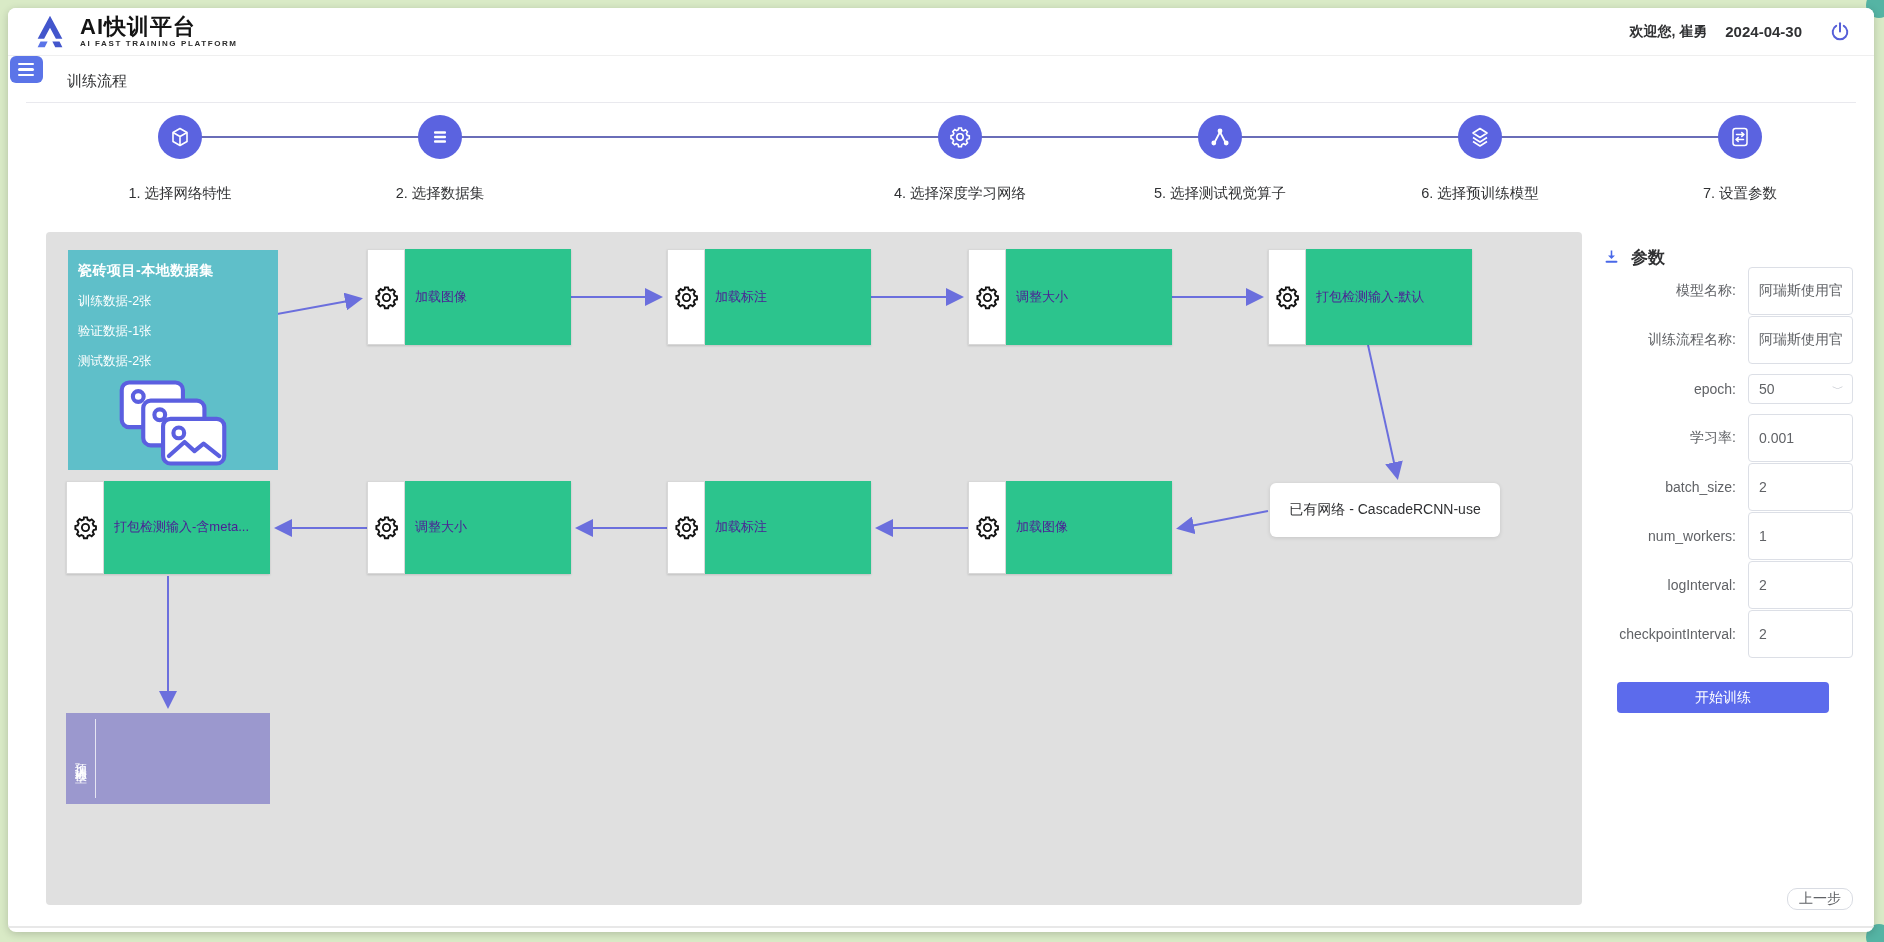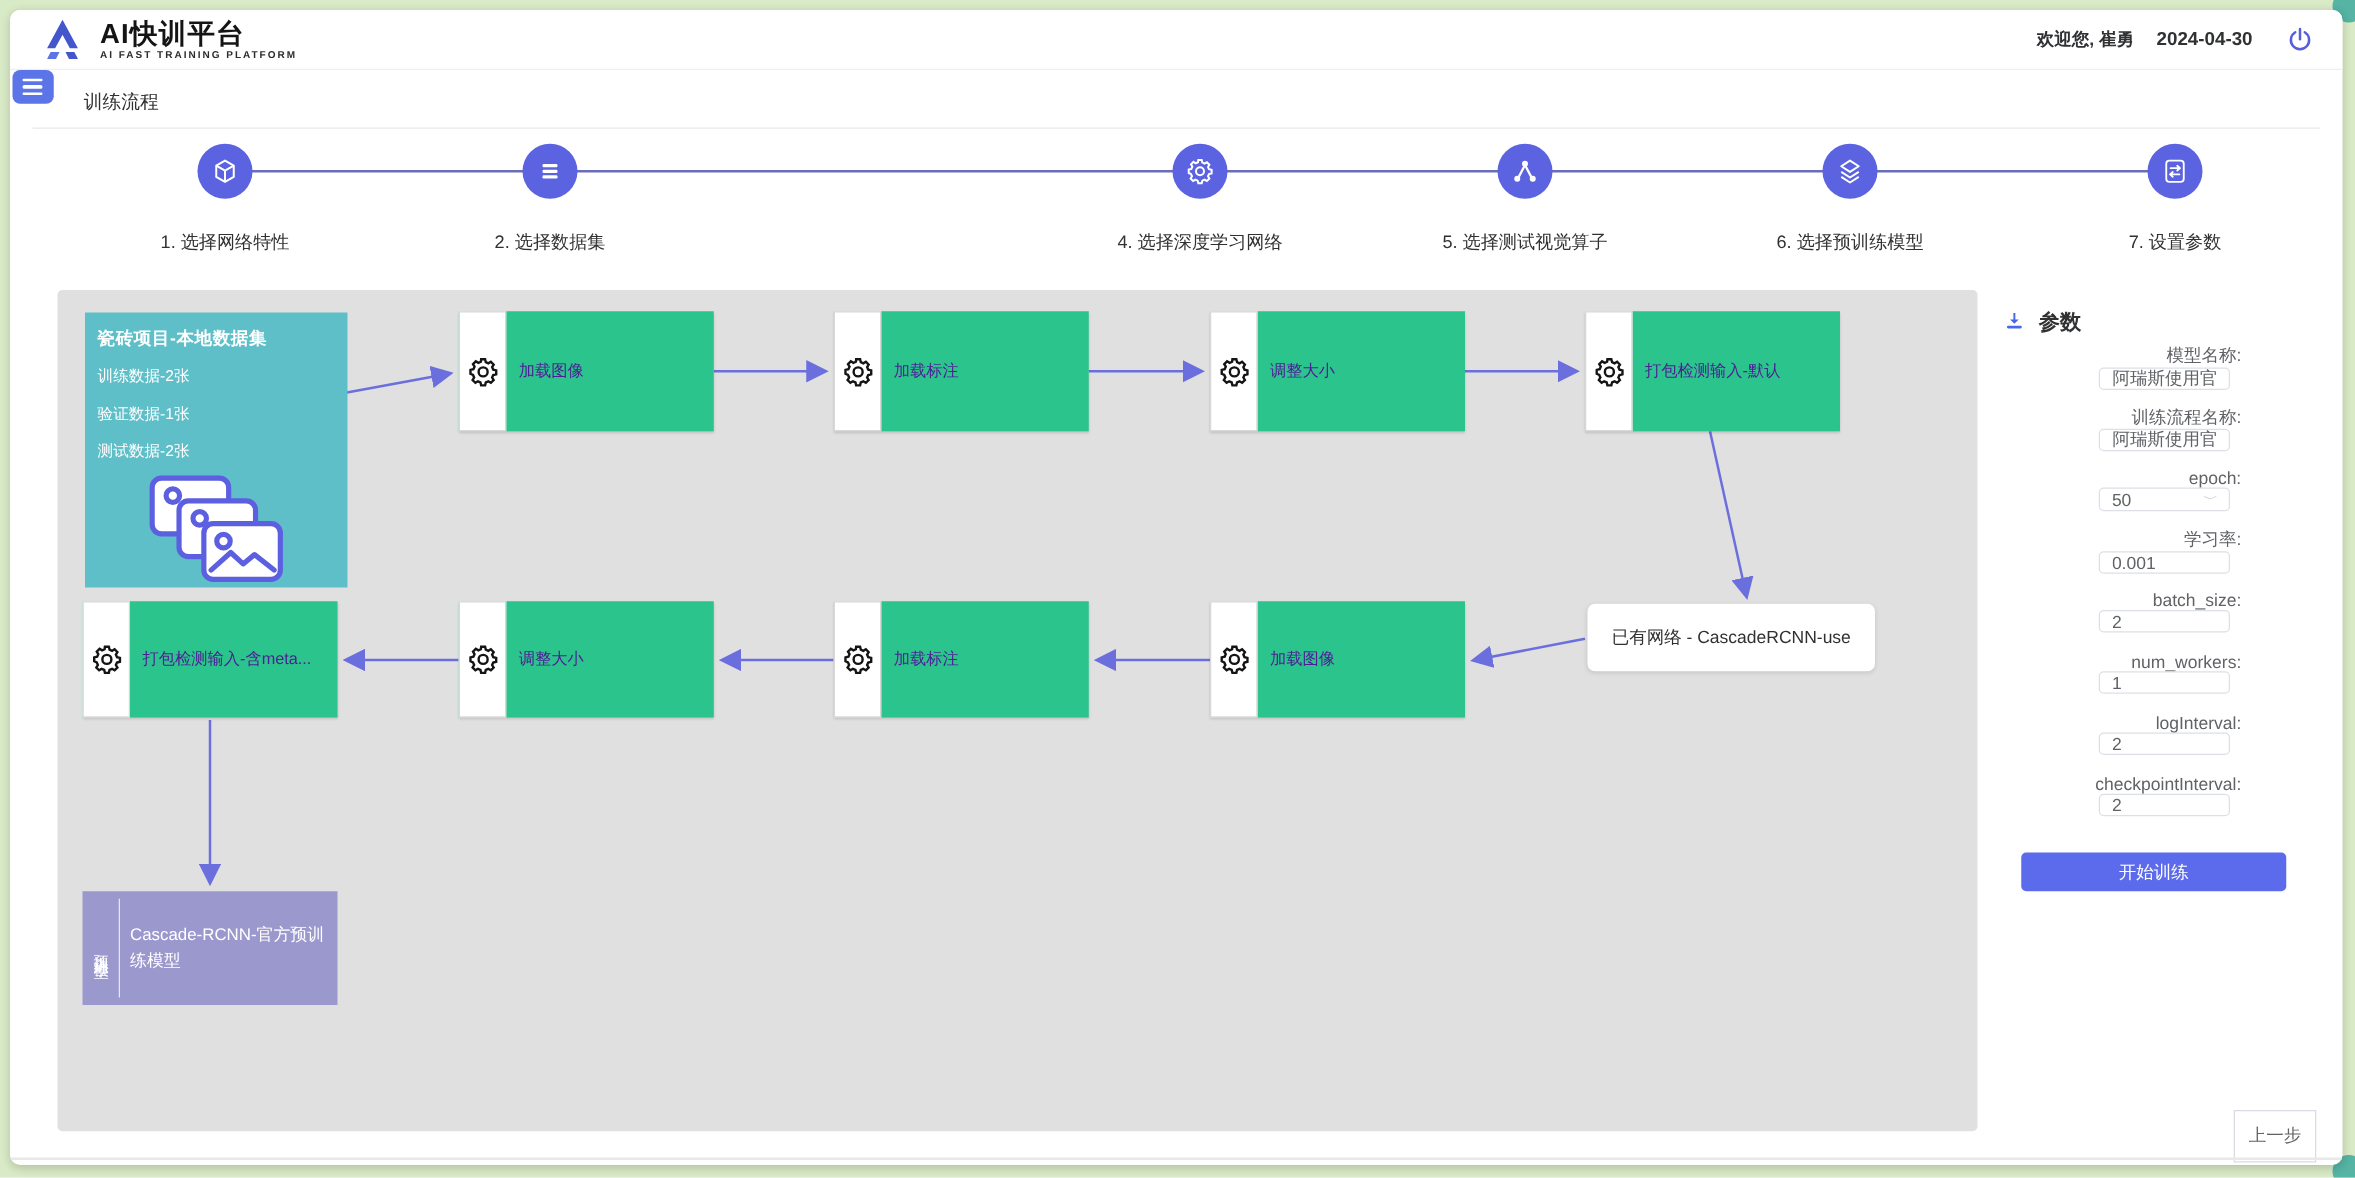--- a/index.html
+++ b/index.html
@@ -60,28 +60,28 @@
 
   .pretrain-node{position:absolute; left:20px; top:481px; width:204px; height:91px; background:var(--purple); display:flex; color:#fff; cursor:pointer;}
   .pt-side{width:30px; display:flex; align-items:center; justify-content:center; writing-mode:vertical-rl; text-orientation:upright; font-size:12px; letter-spacing:2px; border-right:1px solid rgba(255,255,255,.75); margin:6px 0;}
   .pt-label{flex:1; padding:10px 8px; font-size:13.5px; line-height:1.55; display:flex; align-items:center;}
 
   
   .params{position:absolute; left:1592px; top:224px; width:262px; height:673px;}
   .params-header{display:flex; align-items:center; gap:10px; margin:14px 0 0 2px;}
   .params-header svg{width:19px; height:19px;}
   .params-title{font-size:17px; font-weight:bold; color:var(--txt);}
-  .prow{position:absolute; left:0; width:262px; height:30px; display:flex; align-items:center;flex-direction:column;}
+  .prow{position:absolute; left:0; width:262px; height:30px; display:flex; align-items:center;}
   .plabel{width:148px; text-align:right; padding-right:12px; font-size:14px; color:var(--label); white-space:nowrap;}
   .pinput{width:105px; height:48px; border:1px solid var(--border); border-radius:4px; padding:0 10px; font-size:14px; color:var(--label); background:#fff; font-family:inherit;}
   .pselect{width:105px; height:30px; border:1px solid var(--border); border-radius:4px; padding:0 8px 0 10px; font-size:14px; color:var(--label); background:#fff; display:flex; align-items:center; justify-content:space-between; cursor:pointer;}
   .chev{color:#c0c4cc; font-size:12px; transform:scaleY(.8);}
   .start-btn{position:absolute; left:17px; top:450px; width:212px; height:31px; background:var(--btn); color:#fff; border:none; border-radius:4px; font-size:14px; cursor:pointer; font-family:inherit;}
 
-  .prev-btn{position:absolute; left:1779px; top:880px; width:66px; height:42px; background:#fff; border:1px solid #d9dce3; border-radius:0; font-size:14px; color:var(--label); cursor:pointer; font-family:inherit;}
+  .prev-btn{position:absolute; left:1779px; top:880px; width:66px; height:22px; background:#fff; border:1px solid #d9dce3; border-radius:10px; font-size:14px; color:var(--label); cursor:pointer; font-family:inherit;}
   .bottom-bar{position:absolute; left:0; bottom:4px; width:100%; height:2px; background:#e8e8e8;}
 </style>
 </head>
 <body>
 
 <div class="stage">
   <div class="corner tr"></div>
   <div class="corner br"></div>
 
   <div class="window">
@@ -293,21 +293,20 @@
             <svg viewBox="0 0 24 24" fill="none" stroke="#141414" stroke-width="1.7">
               <path d="M10.6 3h2.8l.5 2.1 1.8.8 1.8-1.1 2 2-1.1 1.8.8 1.8 2.1.5v2.8l-2.1.5-.8 1.8 1.1 1.8-2 2-1.8-1.1-1.8.8-.5 2.1h-2.8l-.5-2.1-1.8-.8-1.8 1.1-2-2 1.1-1.8-.8-1.8L3 13.4v-2.8l2.1-.5.8-1.8L4.8 6.5l2-2 1.8 1.1 1.8-.8z"></path>
               <circle cx="12" cy="12" r="3.2"></circle>
             </svg>
           </div>
         <div class="op-label">加载图像</div>
       </div>
 
       <div class="pretrain-node">
         <div class="pt-side">预训练模型</div>
-        <div class="pt-label">Cascade-RCNN-官方预训练模型</div>
       </div>
     </div>
 
     <div class="params">
       <div class="params-header">
         <svg viewBox="0 0 24 24">
           <path d="M11 3h2v6.5h3.4L12 14 7.6 9.5H11z" fill="#4968e8"></path>
           <rect x="4.5" y="16" width="15" height="2.6" rx="1.3" fill="#4968e8"></rect>
         </svg>
         <span class="params-title">参数</span>

